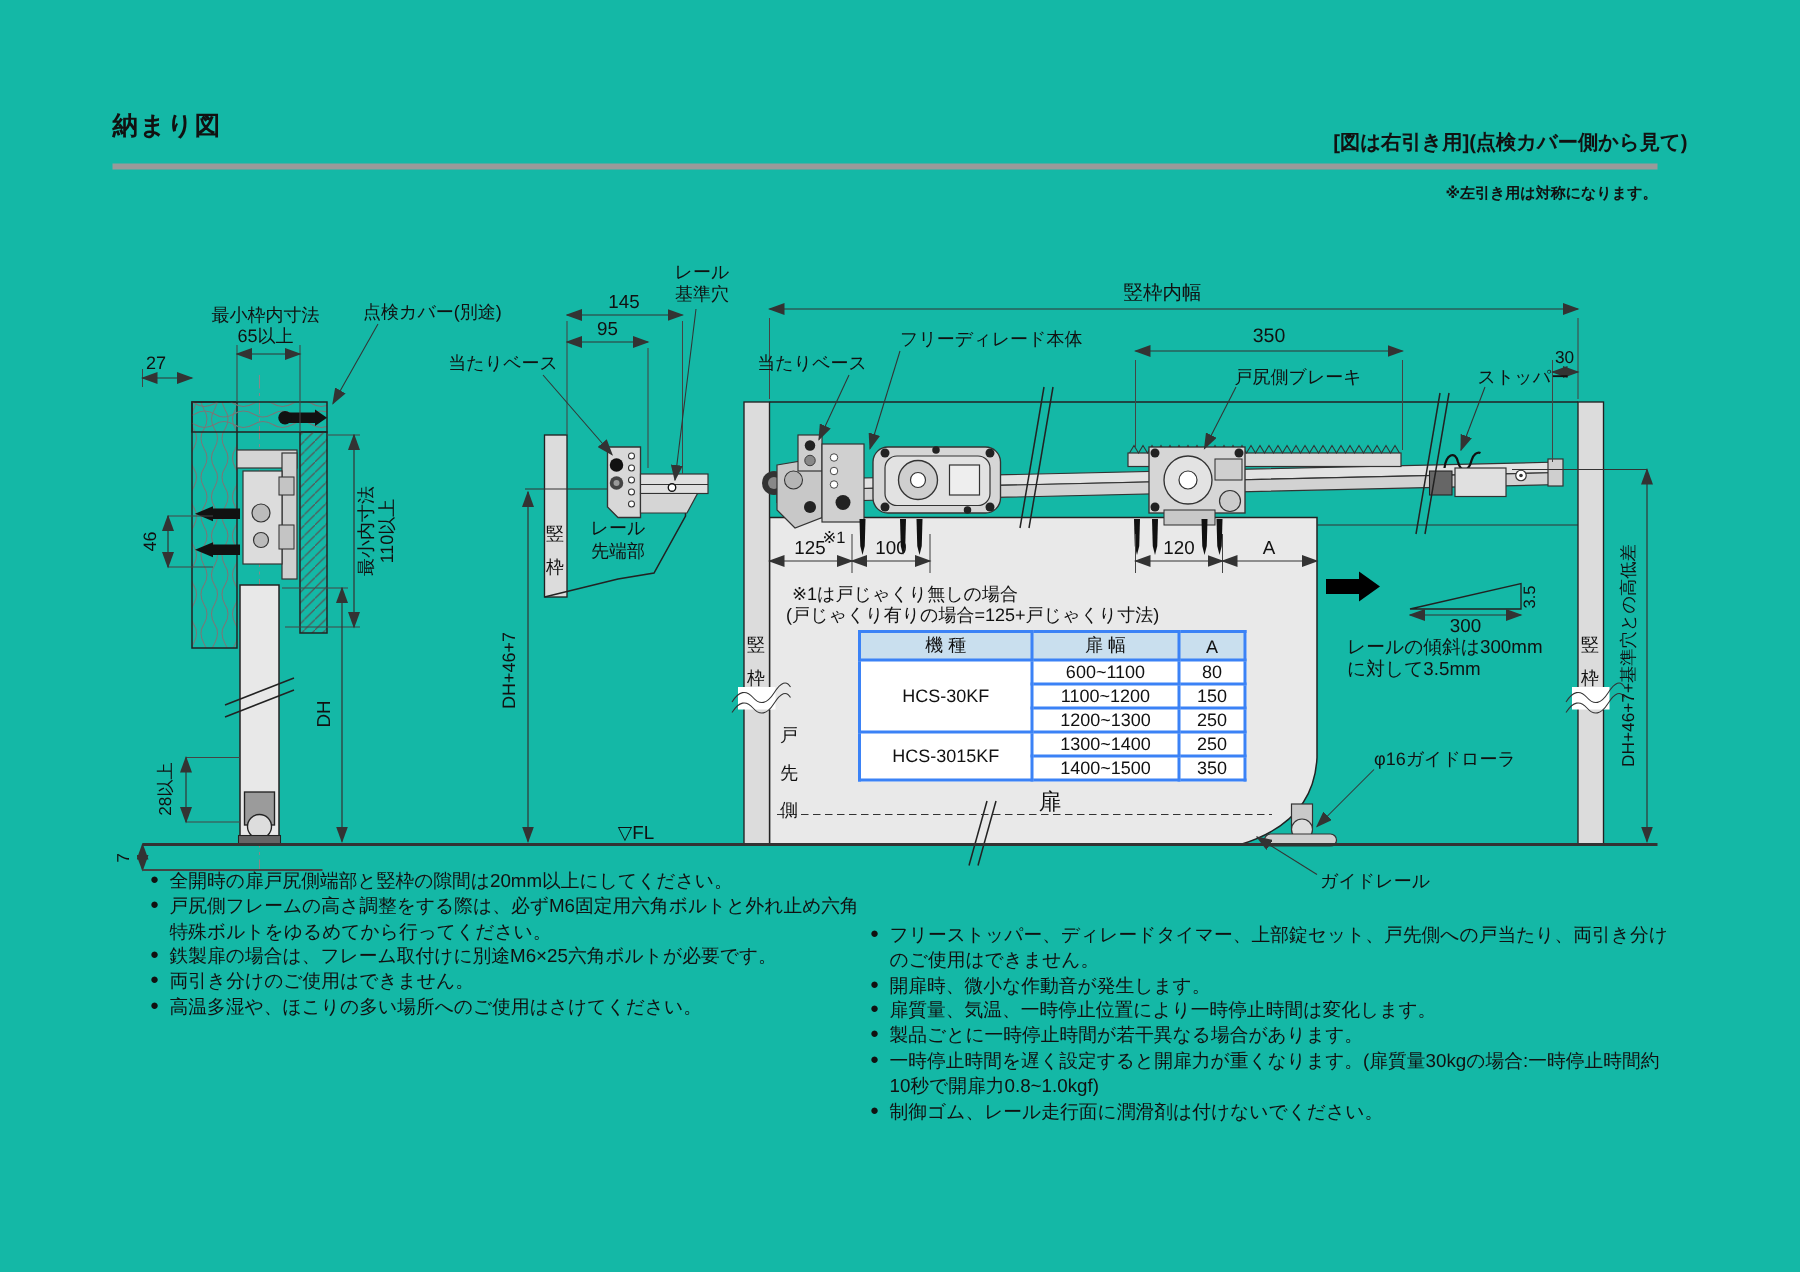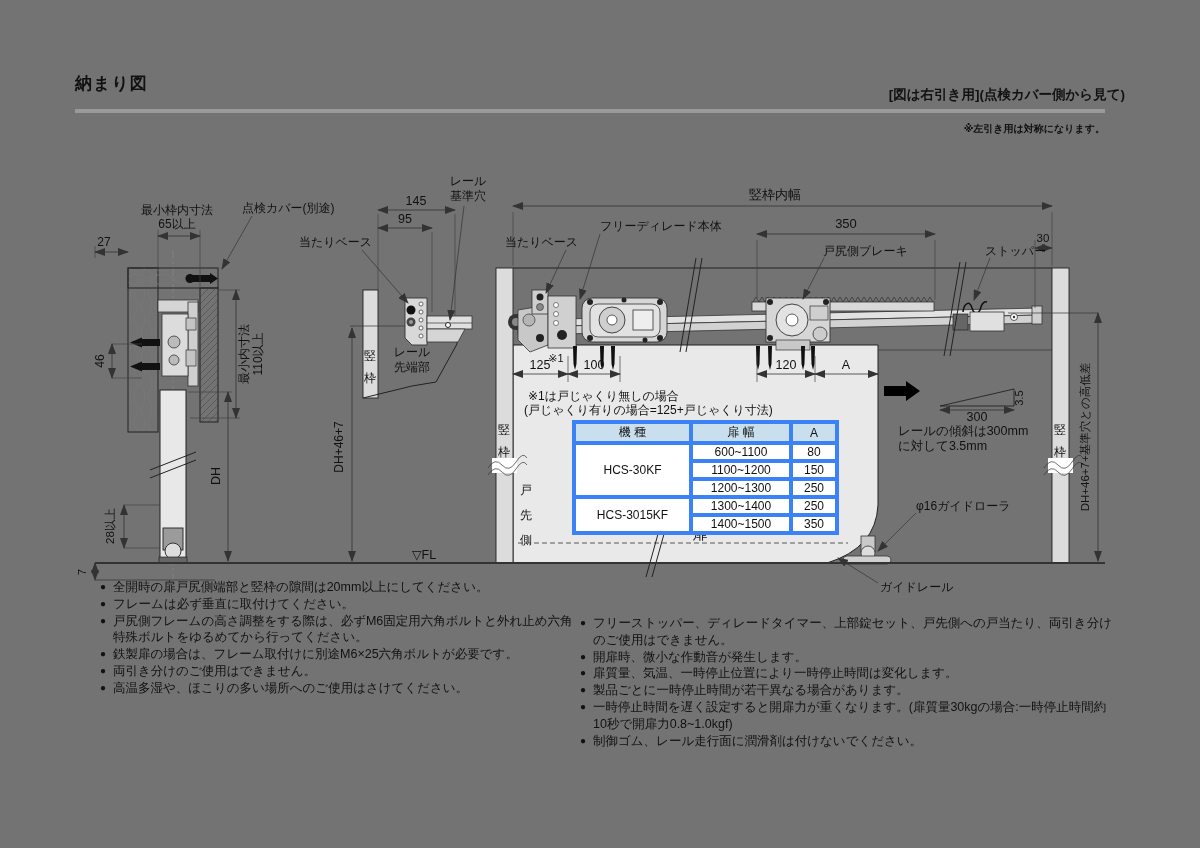--- a/index.html
+++ b/index.html
@@ -1,31 +1,31 @@
 <!DOCTYPE html>
 <html><head>
 <meta charset="utf-8">
 <style>
   html,body{margin:0;padding:0;background:#fff;}
-  #page{position:relative;width:1200px;height:848px;background:#737373;overflow:hidden;
+  #page{position:relative;width:1200px;height:848px;background:#14b8a6;overflow:hidden;
         font-family:"Liberation Sans","DejaVu Sans",sans-serif;color:#111;}
   .abs{position:absolute;}
   #page-title{left:75px;top:72px;font-size:17px;font-weight:bold;letter-spacing:1px;}
   #header-right{left:0;top:86px;width:1105px;text-align:right;font-size:13.5px;font-weight:bold;padding-left:20px;}
   #rule{left:75px;top:109px;width:1030px;height:4px;background:#9a9a9a;}
   #mirror-note{left:0;top:122px;width:1105px;text-align:right;font-size:10px;font-weight:bold;}
   svg{position:absolute;left:0;top:0;}
   svg text{font-family:"Liberation Sans","DejaVu Sans",sans-serif;fill:#111;}
   .dim{stroke:#333;stroke-width:0.8;fill:none;}
   .ext{stroke:#444;stroke-width:0.7;fill:none;}
   .ln{stroke:#222;stroke-width:1;fill:none;}
   .thin{stroke:#333;stroke-width:0.7;fill:none;}
   
   #spec-table{left:572px;top:420px;border-collapse:collapse;font-size:12px;background:#fff;}
-  #spec-table td,#spec-table th{border:4px solid #3b82f6;padding:0 4px;text-align:center;font-weight:normal;}
+  #spec-table td,#spec-table th{border:2px solid #3b82f6;padding:0 4px;text-align:center;font-weight:normal;}
   #spec-table{border:2px solid #000;}
   #spec-table th{background:#c9dfee;height:17px;}
   #spec-table td{height:14px;}
   #spec-table .model{width:105px;}
   #spec-table .width{width:88px;}
   #spec-table .acol{width:34px;}
   
   .notes{font-size:12.5px;line-height:16.8px;}
   #notes-left{left:100px;top:579px;width:478px;}
   #notes-right{left:580px;top:615px;width:538px;}
@@ -361,21 +361,20 @@
   </tr>
   <tr>
     <td>1400~1500</td>
     <td>350</td>
   </tr>
 </tbody>
     </table>
 
 <div class="abs notes" id="notes-left">
   <div class="note-item">全開時の扉戸尻側端部と竪枠の隙間は20mm以上にしてください。</div>
-  <div class="note-item">フレームは必ず垂直に取付けてください。</div>
   <div class="note-item">戸尻側フレームの高さ調整をする際は、必ずM6固定用六角ボルトと外れ止め六角特殊ボルトをゆるめてから行ってください。</div>
   <div class="note-item">鉄製扉の場合は、フレーム取付けに別途M6×25六角ボルトが必要です。</div>
   <div class="note-item">両引き分けのご使用はできません。</div>
   <div class="note-item">高温多湿や、ほこりの多い場所へのご使用はさけてください。</div>
 </div>
 <div class="abs notes" id="notes-right">
   <div class="note-item">フリーストッパー、ディレードタイマー、上部錠セット、戸先側への戸当たり、両引き分けのご使用はできません。</div>
   <div class="note-item">開扉時、微小な作動音が発生します。</div>
   <div class="note-item">扉質量、気温、一時停止位置により一時停止時間は変化します。</div>
   <div class="note-item">製品ごとに一時停止時間が若干異なる場合があります。</div>

